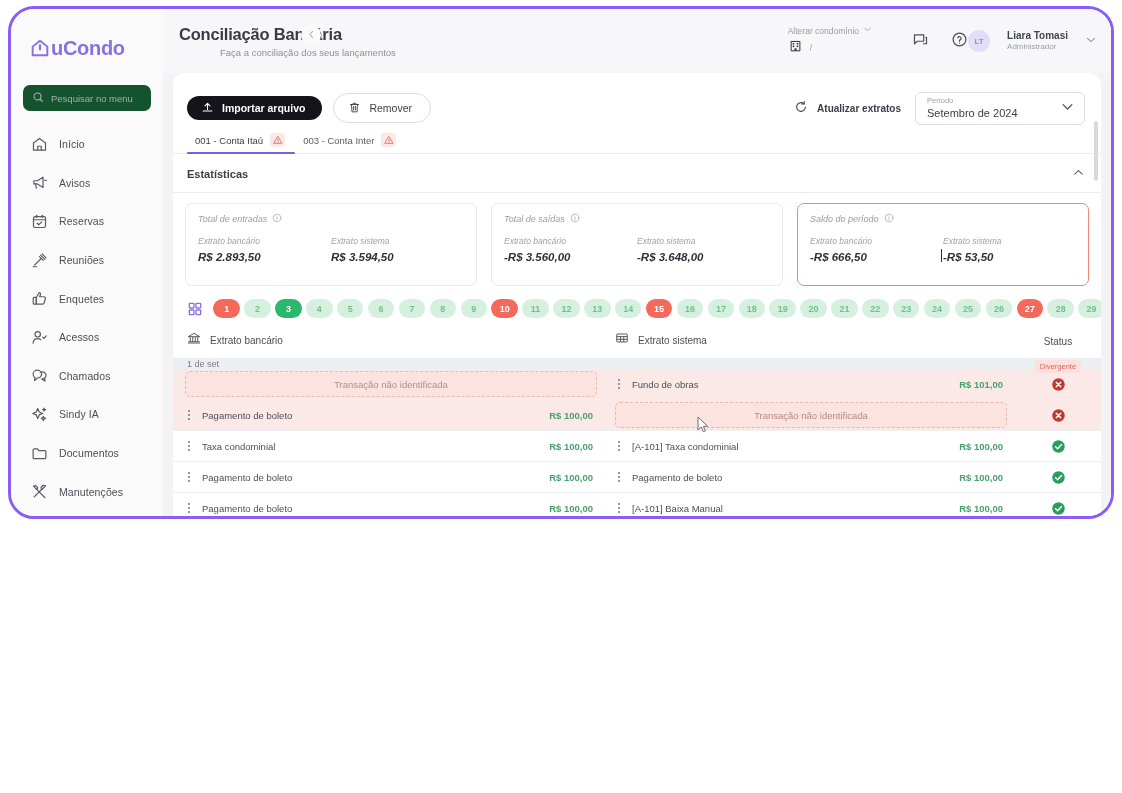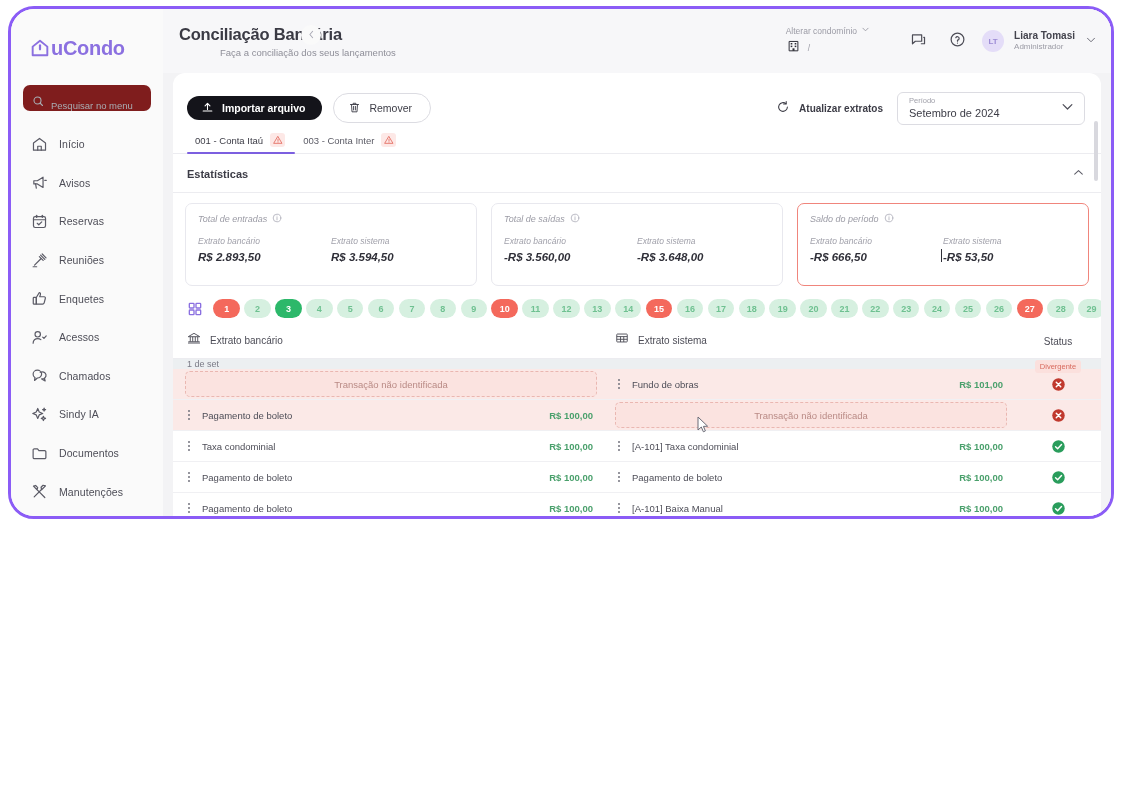--- a/index.html
+++ b/index.html
@@ -37,23 +37,23 @@
     height: 34px;
   }
   .logo-mark { width: 22px; height: 22px; flex: 0 0 22px; }
   .logo-text {
     font-size: 20px; font-weight: 700; color: #8b70e0;
     letter-spacing: -0.3px;
   }
   .menu-search {
     margin: 22px 12px 0 12px;
     height: 26px;
-    background: #7f1d1d;
+    background: #14532d;
     border-radius: 7px;
-    display: flex; align-items: flex-end; gap: 7px;
+    display: flex; align-items: center; gap: 7px;
     padding: 0 9px;
   }
   .menu-search input {
     border: none; outline: none; background: transparent;
     font-family: inherit; font-size: 9.5px; color: #9aa0a6;
     width: 100%;
   }
   .menu-search input::placeholder { color: #a8adb3; }
   .nav { margin-top: 14px; }
   .nav-item {
@@ -103,22 +103,22 @@
   .condo-switch { display: flex; flex-direction: column; margin-right: 40px; }
   .condo-switch-top {
     display: flex; align-items: center; gap: 4px;
     font-size: 8.5px; color: #9b9ba5;
   }
   .condo-switch-bottom { display: flex; align-items: center; gap: 7px; margin-top: 2px; }
   .condo-name { font-size: 8.5px; color: #9b9ba5; }
   .topbar-icons { display: flex; align-items: center; gap: 22px; }
   .t-ico { cursor: pointer; display: block; }
   .user-chip {
-    display: flex; align-items: center; gap: 10px;
-    margin-left: 16px; cursor: pointer;
+    display: flex; align-items: center; gap: 17px;
+    cursor: pointer;
   }
   .avatar {
     width: 22px; height: 22px; border-radius: 50%;
     background: #e4ddf8; color: #9b8ad4;
     font-size: 8px; font-weight: 700;
     display: flex; align-items: center; justify-content: center;
   }
   .user-name { font-size: 10px; color: #44444e; font-weight: 600; line-height: 1.25; }
   .user-role { font-size: 8px; color: #9b9ba5; line-height: 1.25; }
 
@@ -157,21 +157,21 @@
     font-family: inherit; font-size: 10.5px; font-weight: 400;
     cursor: pointer;
   }
   .toolbar-spacer { flex: 1 1 auto; }
   .refresh-btn {
     display: flex; align-items: center; gap: 9px;
     font-size: 10px; color: #3c3c46; font-weight: 600;
     cursor: pointer; margin-right: 14px;
   }
   .period-select {
-    width: 188px; height: 33px;
+    width: 170px; height: 33px;
     border: 1px solid #dcdce2; border-radius: 6px;
     background: #fff;
     display: flex; align-items: center;
     padding: 0 9px 0 11px;
     cursor: pointer;
     position: relative;
   }
   .period-col { flex: 1 1 auto; }
   .period-label { font-size: 7.5px; color: #a0a0aa; line-height: 1.1; }
   .period-value { font-size: 11px; color: #3c3c46; margin-top: 1px; }

